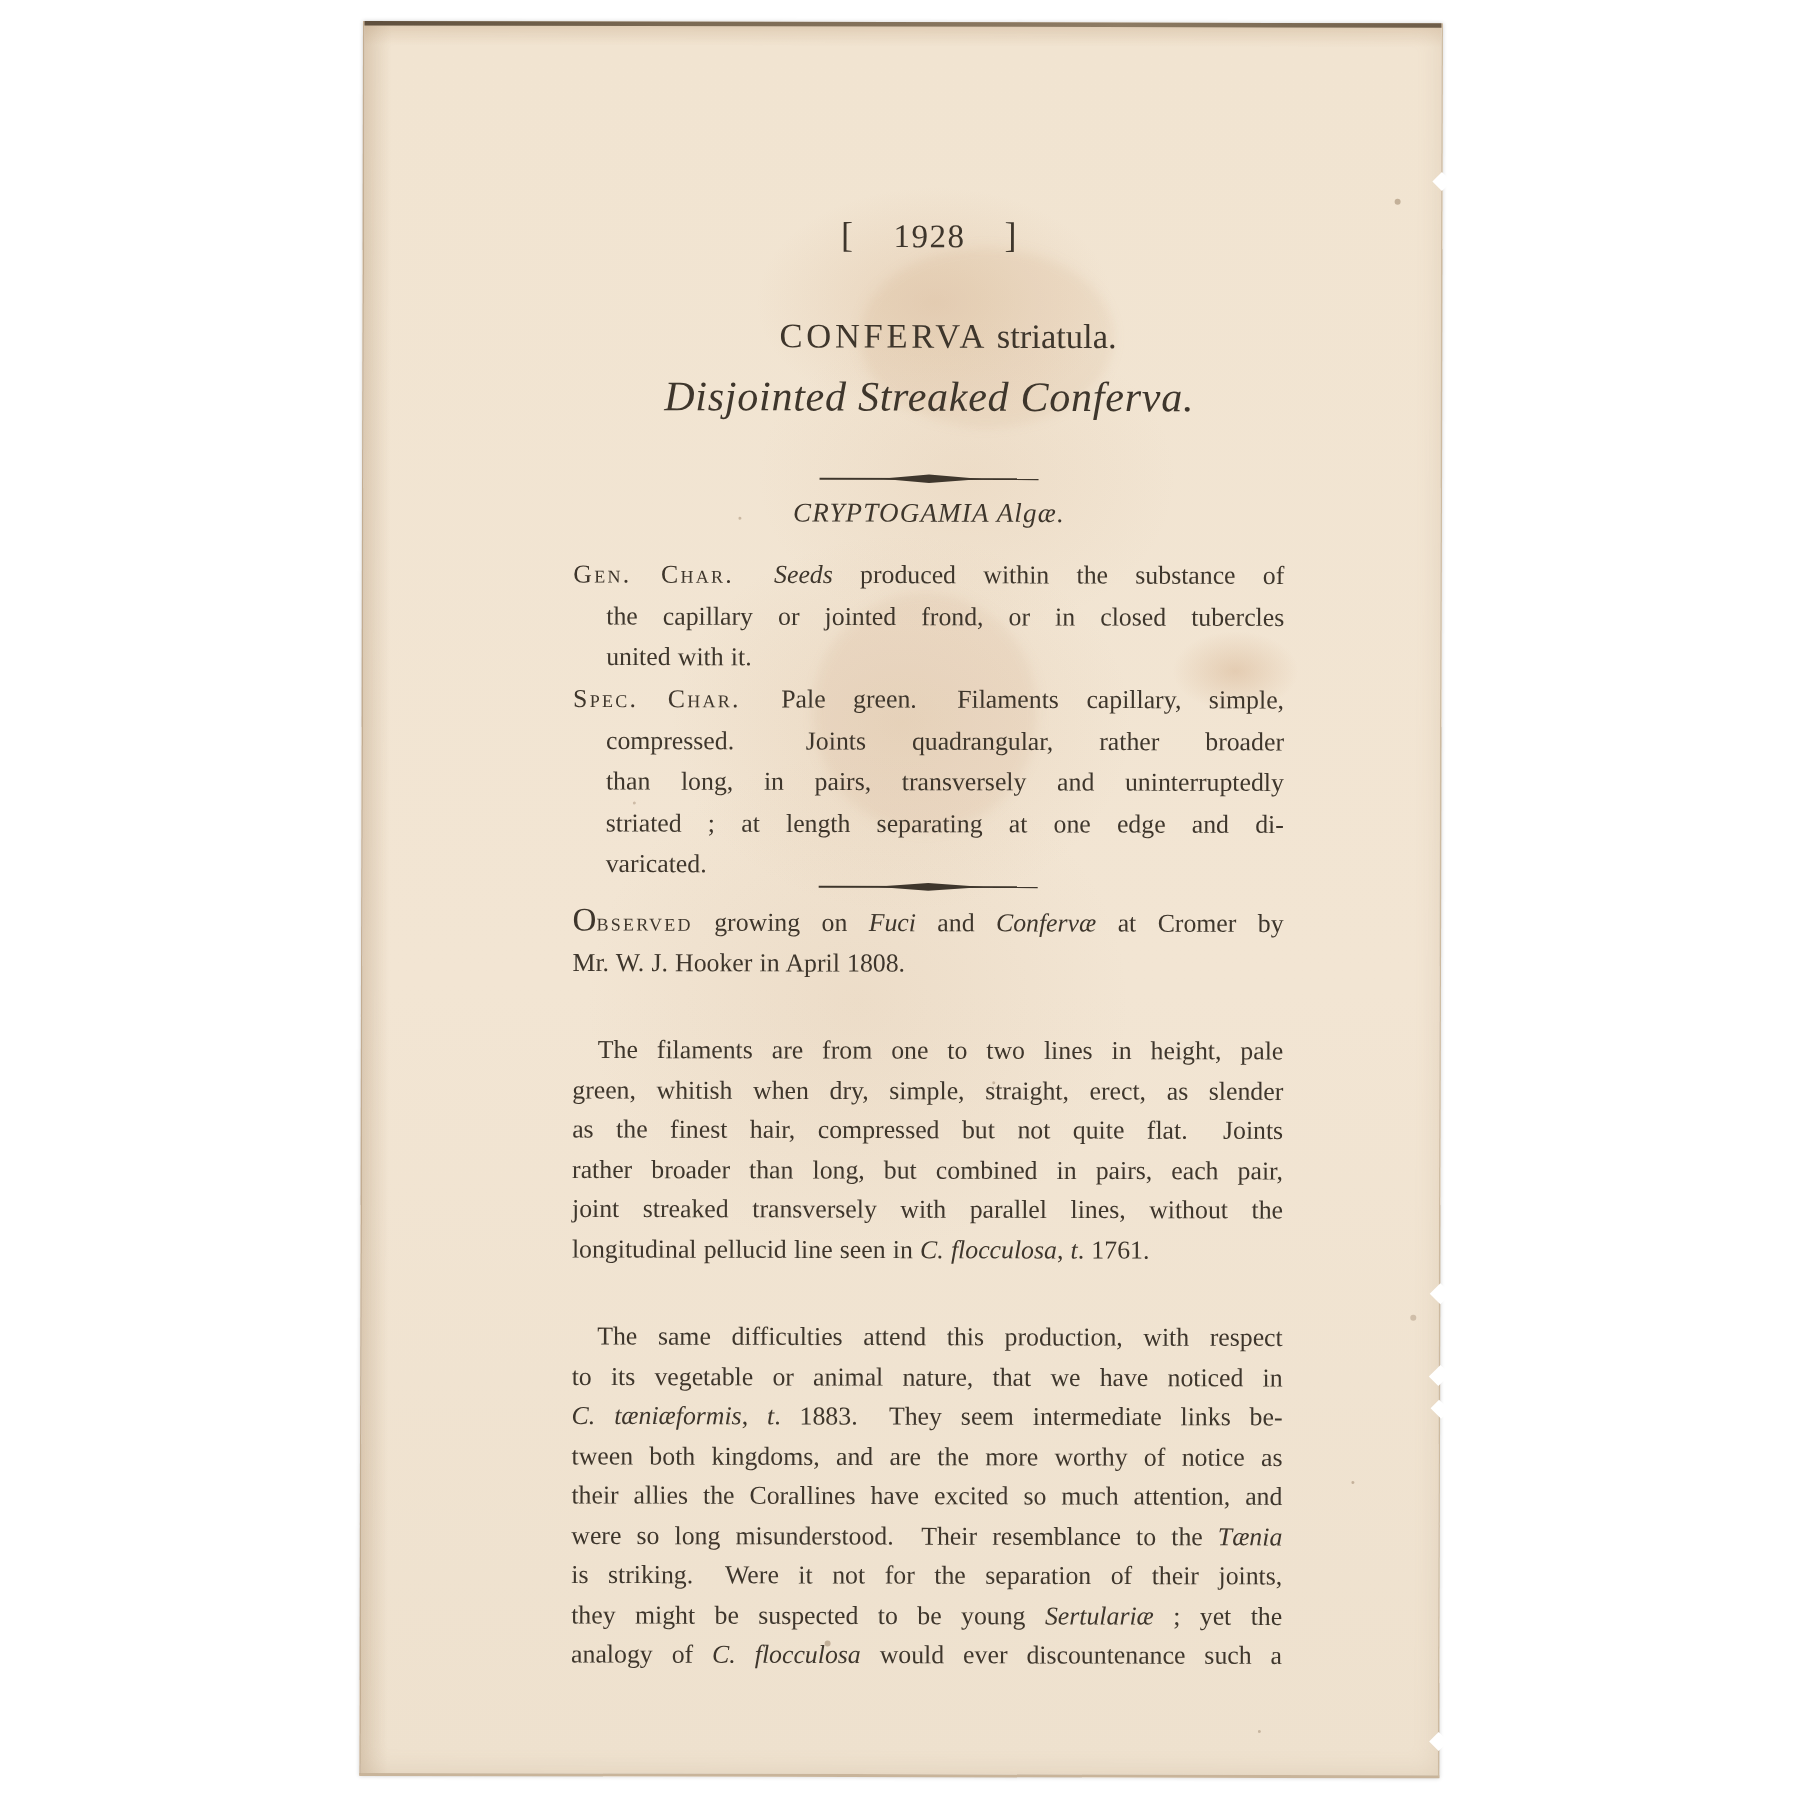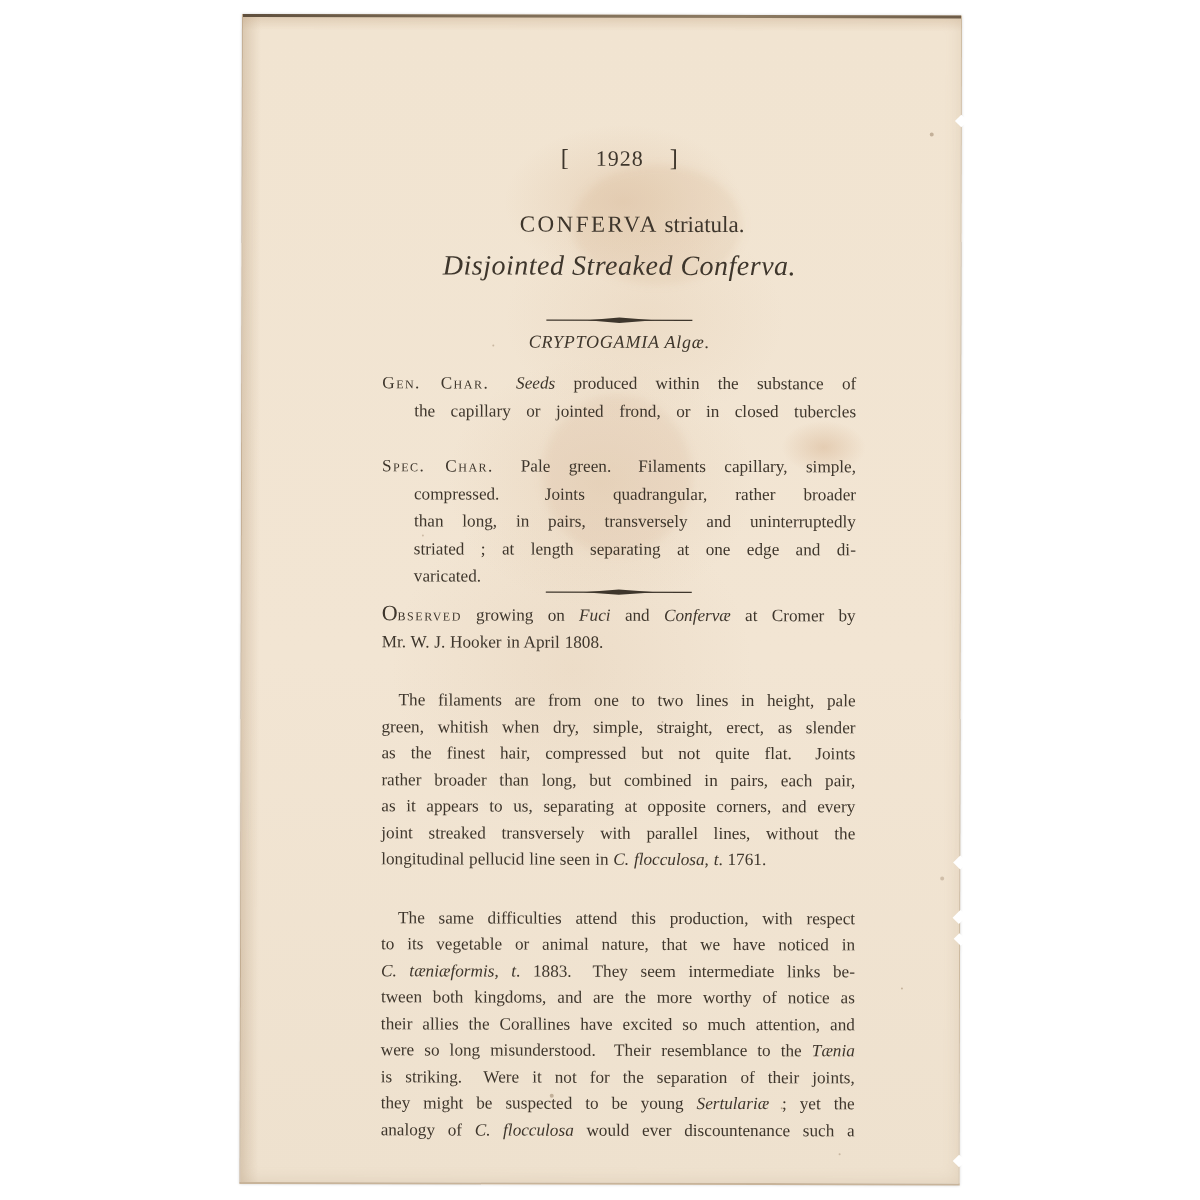--- a/index.html
+++ b/index.html
@@ -63,21 +63,21 @@
   .div2{top:568px;}
   .crypto{top:317px;font-size:18px;font-style:italic;letter-spacing:0.8px;}
 
   .textblock{position:absolute;left:140px;width:474px;font-size:17.2px;}
   .charblock{line-height:27.5px;}
   .genchar{top:355px;}
   .specchar{top:438px;}
   .bodyblock{top:588px;line-height:26.5px;}
   .tline{text-align:left;word-spacing:0.5px;}
   .tline.j{text-align:justify;text-align-last:justify;}
-  .tline.hang{margin-left:32px;}
+  .tline.hang{margin-left:22px;}
   .tline.ind{padding-left:17px;margin-top:32px;}
   .it{font-style:italic;}
   .sc{font-variant:small-caps;letter-spacing:1.5px;margin-top:28px;}
   .lg{font-size:22px;line-height:1;}
 </style>
 </head>
 <body>
 
 <div class="sheet">
   <div class="notch n1"></div>
@@ -106,20 +106,21 @@
         <line x1="2" y1="4.5" x2="148" y2="4.5" stroke="#3e362c" stroke-width="1.3"></line>
         <polygon points="43,4.5 75,1.6 110,4.5 75,7.2" fill="#3e362c"></polygon>
       </svg>
     </div>
 
     <div class="cblock crypto">CRYPTOGAMIA Algæ.</div>
 
     <div class="textblock charblock genchar">
       <div class="tline j"><span class="sc">Gen. Char.</span><span>  </span><span class="it">Seeds</span><span> produced within the substance of</span></div>
       <div class="tline j hang"><span>the capillary or jointed frond, or in closed tubercles</span></div>
+      <div class="tline hang"><span>united with it.</span></div>
     </div>
 
     <div class="textblock charblock specchar">
       <div class="tline j"><span class="sc">Spec. Char.</span><span>  Pale green.  Filaments capillary, simple,</span></div>
       <div class="tline j hang"><span>compressed.   Joints quadrangular, rather broader</span></div>
       <div class="tline j hang"><span>than long, in pairs, transversely and uninterruptedly</span></div>
       <div class="tline j hang"><span>striated ; at length separating at one edge and di-</span></div>
       <div class="tline hang"><span>varicated.</span></div>
     </div>
 
@@ -133,21 +134,20 @@
     <div class="textblock bodyblock">
       <div>
         <div class="tline j"><span class="lg">O</span><span class="sc">bserved</span><span> growing on </span><span class="it">Fuci</span><span> and </span><span class="it">Confervæ</span><span> at Cromer by</span></div>
         <div class="tline"><span>Mr. W. J. Hooker in April 1808.</span></div>
       </div>
       <div>
         <div class="tline j ind"><span>The filaments are from one to two lines in height, pale</span></div>
         <div class="tline j"><span>green, whitish when dry, simple, straight, erect, as slender</span></div>
         <div class="tline j"><span>as the finest hair, compressed but not quite flat.  Joints</span></div>
         <div class="tline j"><span>rather broader than long, but combined in pairs, each pair,</span></div>
-        <div class="tline j"><span>as it appears to us, separating at opposite corners, and every</span></div>
         <div class="tline j"><span>joint streaked transversely with parallel lines, without the</span></div>
         <div class="tline"><span>longitudinal pellucid line seen in </span><span class="it">C. flocculosa</span><span>, </span><span class="it">t</span><span>. 1761.</span></div>
       </div>
       <div>
         <div class="tline j ind"><span>The same difficulties attend this production, with respect</span></div>
         <div class="tline j"><span>to its vegetable or animal nature, that we have noticed in</span></div>
         <div class="tline j"><span class="it">C. tæniæformis</span><span>, </span><span class="it">t</span><span>. 1883.  They seem intermediate links be-</span></div>
         <div class="tline j"><span>tween both kingdoms, and are the more worthy of notice as</span></div>
         <div class="tline j"><span>their allies the Corallines have excited so much attention, and</span></div>
         <div class="tline j"><span>were so long misunderstood.  Their resemblance to the </span><span class="it">Tænia</span></div>

